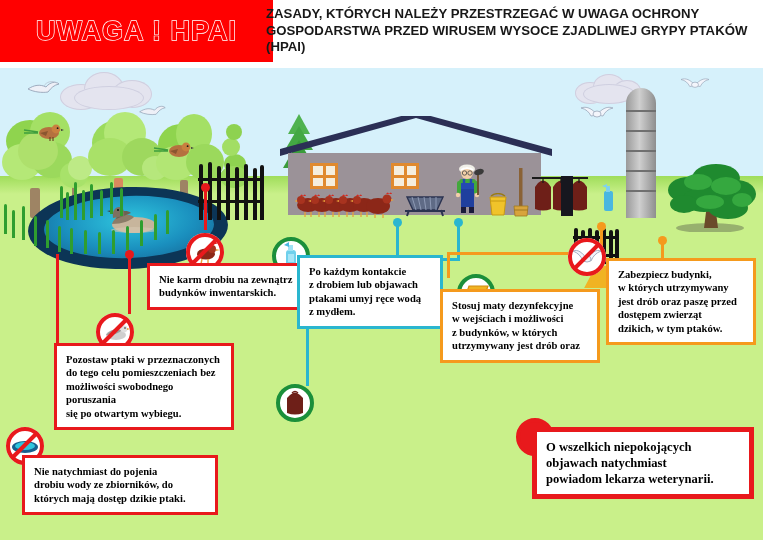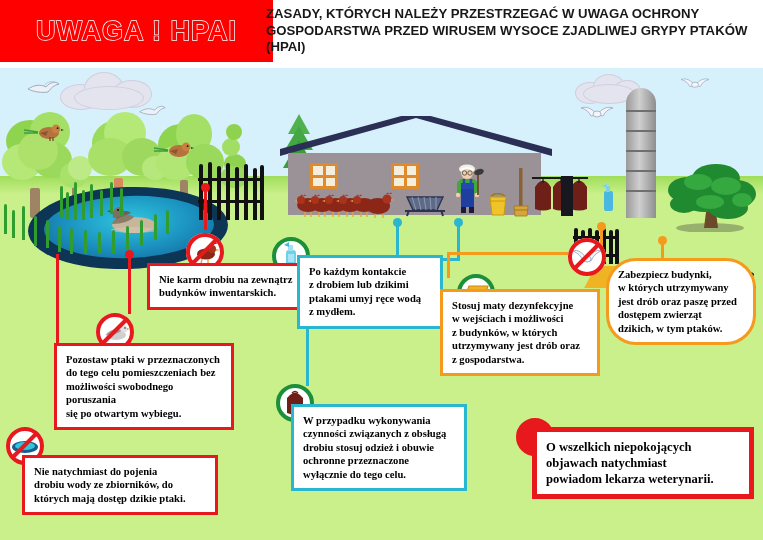--- a/index.html
+++ b/index.html
@@ -585,42 +585,34 @@
   </div>
 
   <div class="tip red" style="left:22px;top:455px;width:196px;">
     <p>Nie natychmiast do pojenia</p>
     <p>drobiu wody ze zbiorników, do</p>
     <p>których mają dostęp dzikie ptaki.</p>
   </div>
 
   <div class="tip cyan" style="left:297px;top:255px;width:146px;">
     <p>Po każdym kontakcie</p>
-    <p>z drobiem lub dzikimi</p>
+    <p>z drobiem lub objawach</p>
     <p>ptakami umyj ręce wodą</p>
     <p>z mydłem.</p>
   </div>
 
-  <div class="tip cyan" style="left:291px;top:404px;width:176px;">
-    <p>W przypadku wykonywania</p>
-    <p>czynności związanych z obsługą</p>
-    <p>drobiu stosuj odzież i obuwie</p>
-    <p>ochronne przeznaczone</p>
-    <p>wyłącznie do tego celu.</p>
-  </div>
 
   <div class="tip orange" style="left:440px;top:289px;width:160px;">
     <p>Stosuj maty dezynfekcyjne</p>
     <p>w wejściach i możliwości</p>
     <p>z budynków, w których</p>
     <p>utrzymywany jest drób oraz</p>
-    <p>z gospodarstwa.</p>
-  </div>
-
-  <div class="tip orange" style="left:606px;top:258px;width:150px;border-radius:30px;">
+  </div>
+
+  <div class="tip orange" style="left:606px;top:258px;width:150px;">
     <p>Zabezpiecz budynki,</p>
     <p>w których utrzymywany</p>
     <p>jest drób oraz paszę przed</p>
     <p>dostępem zwierząt</p>
     <p>dzikich, w tym ptaków.</p>
   </div>
 
   <div class="tip bigred" style="left:532px;top:427px;width:222px;">
     <p>O wszelkich niepokojących</p>
     <p>objawach natychmiast</p>

